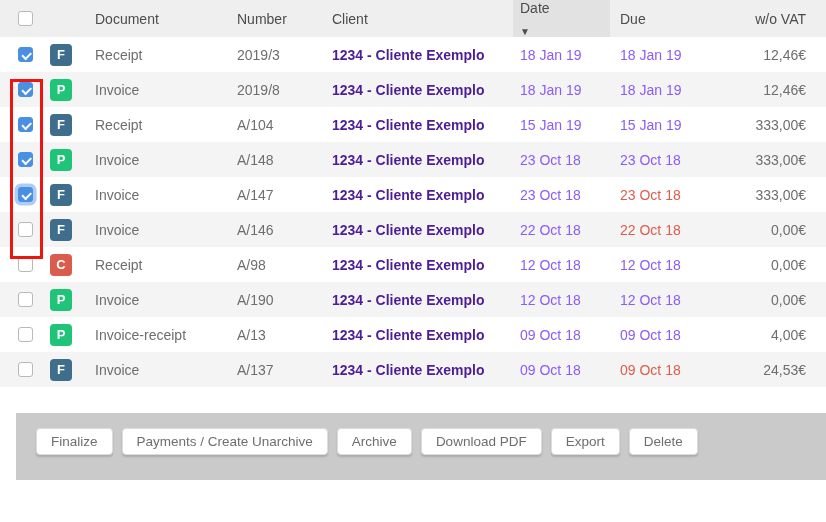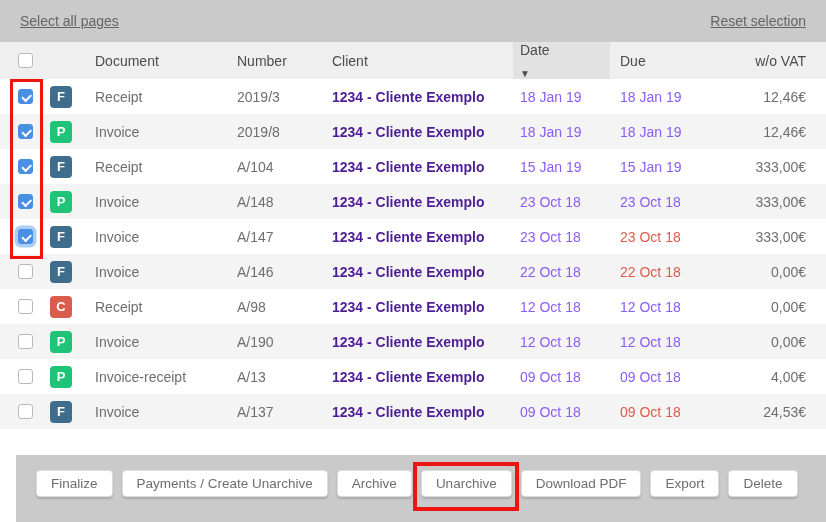--- a/index.html
+++ b/index.html
@@ -62,24 +62,20 @@
   .annot-checkboxes { position:absolute; left:10px; top:79px; width:33px; height:180px;
     border:3px solid #ee1410; pointer-events:none; z-index:5; }
   .annot-unarchive { position:absolute; left:-8px; right:-7px; top:-8px; bottom:-14px;
     border:4px solid #ee1410; pointer-events:none; z-index:5; }
 </style>
 </head>
 <body>
 
 <div class="app">
 
-  <div class="toolbar-top">
-    <a>Select all pages</a>
-    <a>Reset selection</a>
-  </div>
 
   <div class="thead">
     <div class="col col-check">
       <span class="checkbox"></span>
     </div>
     <div class="col col-badge"></div>
     <div class="col col-document">Document</div>
     <div class="col col-number">Number</div>
     <div class="col col-client">Client</div>
     <div class="col col-date">
@@ -241,20 +237,19 @@
     <div class="col col-vat">24,53€</div>
   </div>
 </div>
 
   <div class="gap"></div>
 
   <div class="footer" id="footer">
       <button class="btn">Finalize</button>
       <button class="btn">Payments / Create Unarchive</button>
       <button class="btn">Archive</button>
-      <span class="btn-wrap"><button class="btn">Unarchive</button><span class="annot-unarchive"></span></span>
       <button class="btn">Download PDF</button>
       <button class="btn">Export</button>
       <button class="btn">Delete</button>
     </div>
 
   <div class="annot-checkboxes"></div>
 </div>
 
 </body></html>

